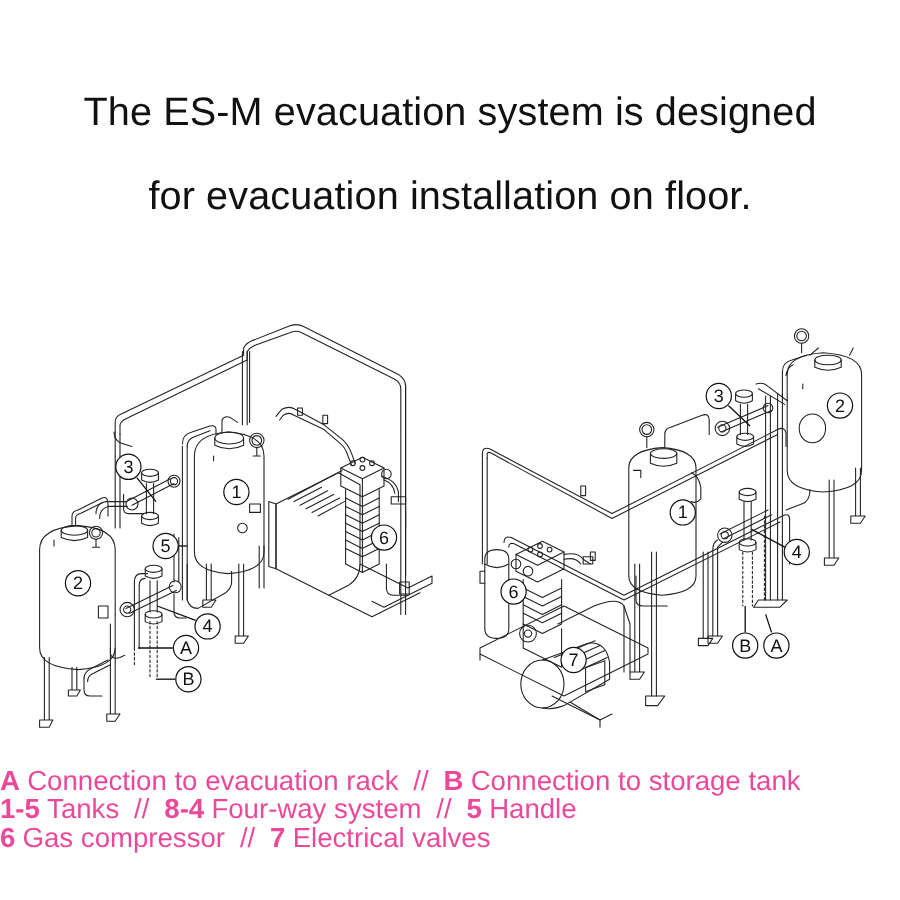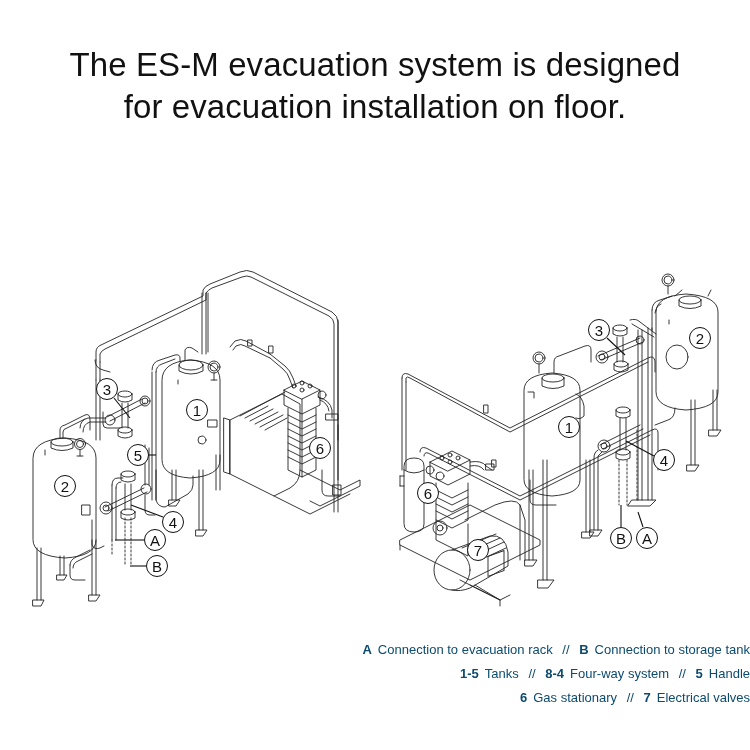--- a/index.html
+++ b/index.html
@@ -1,28 +1,28 @@
 <!DOCTYPE html>
 <html><head>
   <meta charset="utf-8">
   <style>
     html, body { margin: 0; padding: 0; background: #ffffff; }
     body { width: 750px; height: 750px; position: relative; overflow: hidden;
            font-family: "Liberation Sans", "DejaVu Sans", sans-serif; color: #111; }
     .title { position: absolute; left: 0; top: 44px; width: 750px; text-align: center;
              font-size: 33px; line-height: 42px; font-weight: 400; letter-spacing: 0.1px; color: #111; }
-    .title div { white-space: nowrap; }
+    .title div { white-space: nowrap; margin-top: 28px; }
     .diagram { position: absolute; left: 0; top: 0; width: 750px; height: 750px; }
     .diagram svg { position: absolute; left: 0; top: 0; }
     .callout { position: absolute; width: 22px; height: 22px; margin-left: -11px; margin-top: -11px;
                border: 1.6px solid #111; border-radius: 50%; background: #fff; box-sizing: border-box;
                display: flex; align-items: center; justify-content: center;
                font-size: 15px; line-height: 1; color: #111; }
-    .legend { position: absolute; left: 0; top: 638px; width: 750px; text-align: right;
-              font-size: 13px; line-height: 24px; color: #0c4a6e; }
+    .legend { position: absolute; left: 0; top: 638px; width: 750px; text-align: left;
+              font-size: 23px; line-height: 24px; color: #ec4899; }
     .legend .row { white-space: nowrap; }
     .legend b { font-weight: 700; }
     .legend .sep { margin: 0 6px; }
     .legend .gap { display: inline-block; width: 6px; }
   </style>
 </head>
 <body>
 
 <div class="title">
   <div>The ES-M evacuation system is designed</div>
@@ -283,17 +283,17 @@
     <b>B</b><span class="gap"></span><span>Connection to storage tank</span>
   </div>
   <div class="row">
     <b>1-5</b><span class="gap"></span><span>Tanks</span>
     <span class="sep">//</span>
     <b>8-4</b><span class="gap"></span><span>Four-way system</span>
     <span class="sep">//</span>
     <b>5</b><span class="gap"></span><span>Handle</span>
   </div>
   <div class="row">
-    <b>6</b><span class="gap"></span><span>Gas stationary</span>
+    <b>6</b><span class="gap"></span><span>Gas compressor</span>
     <span class="sep">//</span>
     <b>7</b><span class="gap"></span><span>Electrical valves</span>
   </div>
 </div>
 
 </body></html>

